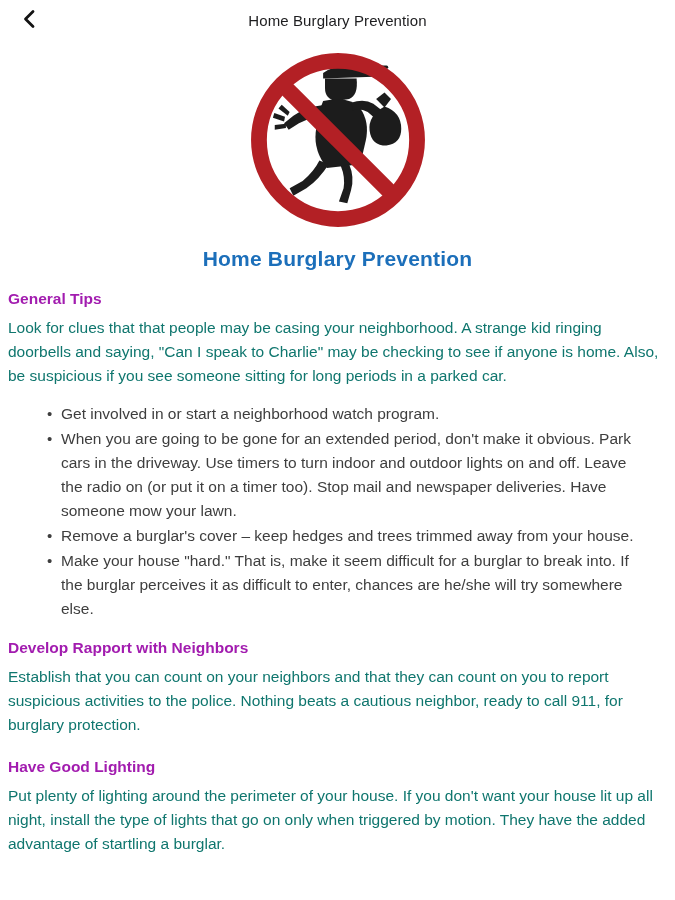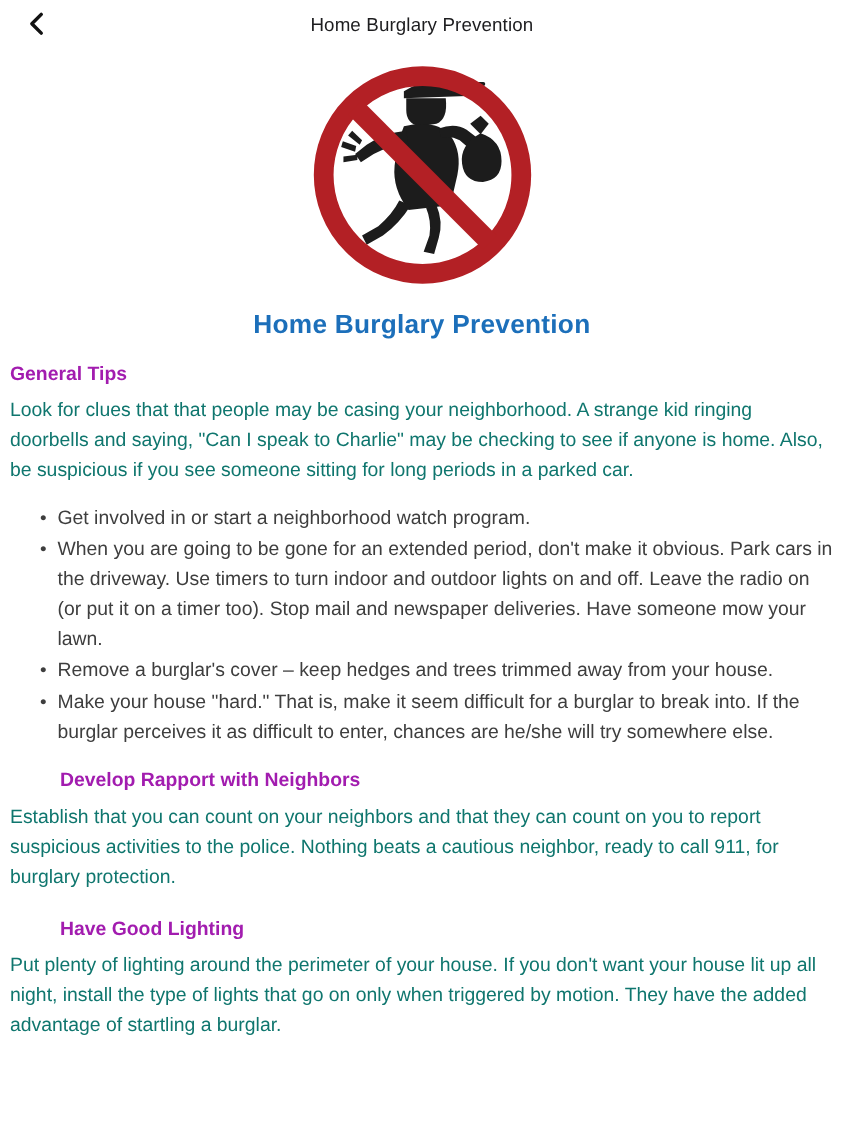--- a/index.html
+++ b/index.html
@@ -47,39 +47,39 @@
   .content {
     padding: 0 8px;
   }
   h2.section-heading {
     font-size: 15.5px;
     font-weight: bold;
     color: #a21caf;
     margin-top: 18px;
     line-height: 20px;
   }
-  h2.section-heading.later { margin-top: 17px; margin-left: 40px; }
+  h2.section-heading.later { margin-top: 17px; }
   p.body-par {
     font-size: 15.5px;
     line-height: 24px;
     color: #0f766e;
     margin-top: 7px;
   }
   ul.tips-list {
     list-style: none;
     margin: 14px 0 0 0;
     padding: 0 0 0 24px;
   }
   ul.tips-list li {
     position: relative;
     padding-left: 14px;
     font-size: 15.5px;
     line-height: 24px;
     color: #3e3e3e;
-    margin: 1px 0;
+    margin: 1px 15px;
   }
   ul.tips-list li::before {
     content: "\2022";
     position: absolute;
     left: 0; top: 0;
     color: #3e3e3e;
     font-size: 15px;
   }
 </style>
 </head>

